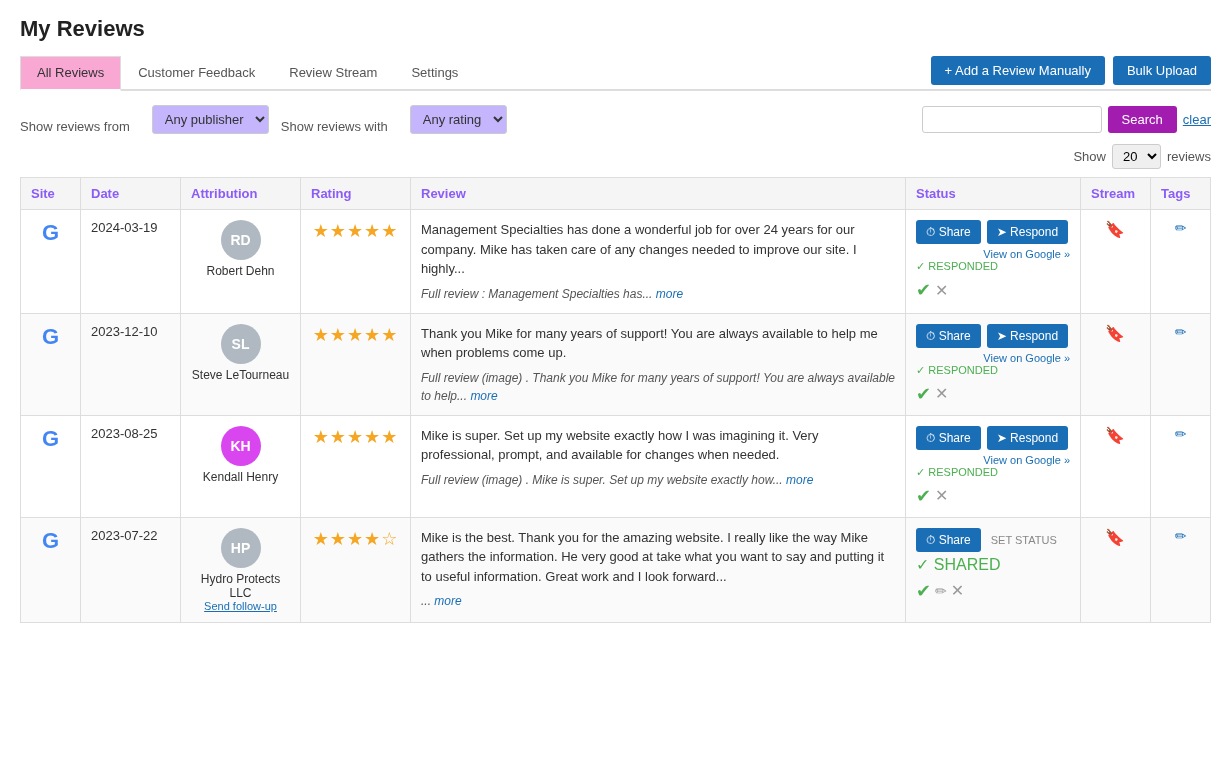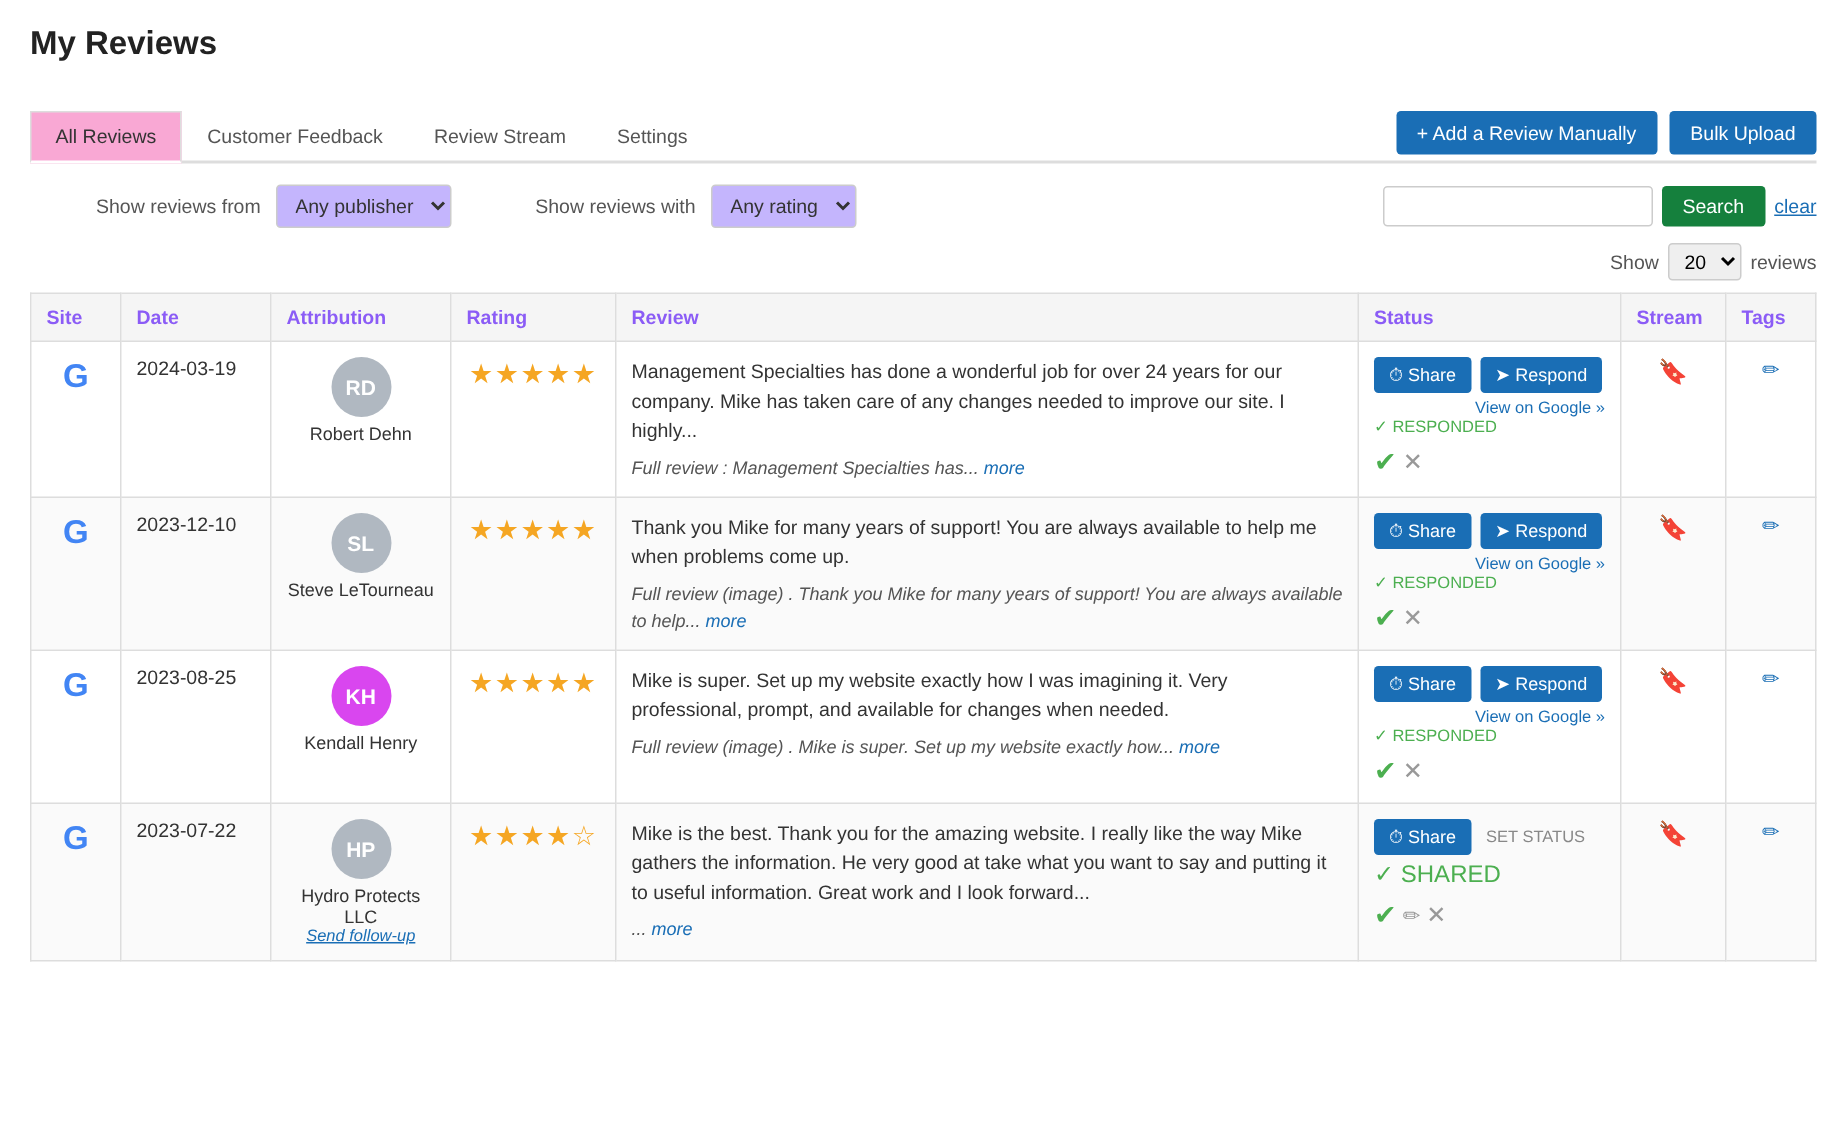--- a/index.html
+++ b/index.html
@@ -1,33 +1,33 @@
 <!DOCTYPE html>
 <html><head>
   <meta charset="utf-8">
   <style>
     * { box-sizing: border-box; margin: 0; padding: 0; }
     body { font-family: Arial, sans-serif; font-size: 13px; color: #333; background: #fff; }
     .page { padding: 16px 20px; }
-    h1 { font-size: 22px; font-weight: bold; color: #222; margin-bottom: 32px; }
+    h1 { font-size: 22px; font-weight: bold; color: #222; margin-bottom: 14px; }
 
     
     .tabs { display: flex; border-bottom: 2px solid #ddd; margin-bottom: 14px; }
     .tab { padding: 8px 16px; cursor: pointer; color: #555; font-size: 13px; border: 1px solid transparent; border-bottom: none; margin-bottom: -2px; }
     .tab.active { border: 1px solid #ddd; border-bottom: 2px solid #fff; color: #333; background: #f9a8d4; }
     .tab-actions { margin-left: auto; display: flex; gap: 8px; align-items: center; padding-bottom: 4px; }
     .btn-primary { background: #1a6eb5; color: #fff; border: none; padding: 7px 14px; font-size: 13px; cursor: pointer; border-radius: 3px; }
 
     
     .filters { display: flex; align-items: center; gap: 12px; margin-bottom: 10px; flex-wrap: wrap; }
-    .filter-group { display: flex; align-items: center; gap: 10px; font-size: 13px; color: #555; margin-left: 44px; }
+    .filter-group { display: flex; align-items: flex-end; gap: 22px; font-size: 13px; color: #555; }
     .filter-select { border: 1px solid #ccc; padding: 5px 8px; font-size: 13px; border-radius: 3px; color: #333; background: #c4b5fd; }
     .search-group { margin-left: auto; display: flex; align-items: center; gap: 6px; }
     .search-input { border: 1px solid #ccc; padding: 5px 8px; font-size: 13px; border-radius: 3px; width: 180px; }
-    .btn-search { background: #15803d; color: #fff; border: none; padding: 6px 14px; font-size: 13px; cursor: pointer; border-radius: 3px; }
+    .btn-search { background: #a21caf; color: #fff; border: none; padding: 6px 14px; font-size: 13px; cursor: pointer; border-radius: 3px; }
     .btn-clear { color: #1a6eb5; background: none; border: none; cursor: pointer; font-size: 13px; text-decoration: underline; }
     .show-row { display: flex; justify-content: flex-end; align-items: center; gap: 6px; font-size: 13px; color: #555; margin-bottom: 8px; }
     .show-select { border: 1px solid #ccc; padding: 3px 6px; font-size: 13px; border-radius: 3px; }
 
     
     .review-table { width: 100%; border-collapse: collapse; }
     .review-table th { background: #f5f5f5; border: 1px solid #ddd; padding: 8px 10px; text-align: left; font-weight: bold; font-size: 13px; color: #8b5cf6; }
     .review-table td { border: 1px solid #ddd; padding: 10px; vertical-align: top; font-size: 13px; }
     .review-table tr:nth-child(even) td { background: #fafafa; }
 
@@ -40,21 +40,21 @@
     .col-stream { width: 70px; text-align: center; }
     .col-tags { width: 60px; text-align: center; }
 
     
     .google-logo { font-size: 22px; font-weight: bold; }
     .g-blue { color: #4285f4; }
 
     
     .avatar { width: 40px; height: 40px; border-radius: 50%; background: #b0b8c1; display: flex; align-items: center; justify-content: center; color: #fff; font-size: 14px; font-weight: bold; margin: 0 auto 4px; }
     .attr-name { font-size: 12px; color: #333; text-align: center; }
-    .followup { font-size: 11px; color: #1a6eb5; text-decoration: underline; cursor: pointer; font-style: italic; }
+    .followup { font-size: 11px; color: #1a6eb5; text-decoration: underline; cursor: pointer; }
 
     
     .stars { color: #f5a623; font-size: 18px; letter-spacing: 1px; }
 
     
     .review-main { color: #333; margin-bottom: 6px; line-height: 1.5; }
     .review-full { font-style: italic; font-size: 12px; color: #555; line-height: 1.5; }
     .review-full a { color: #1a6eb5; text-decoration: none; cursor: pointer; }
 
     

